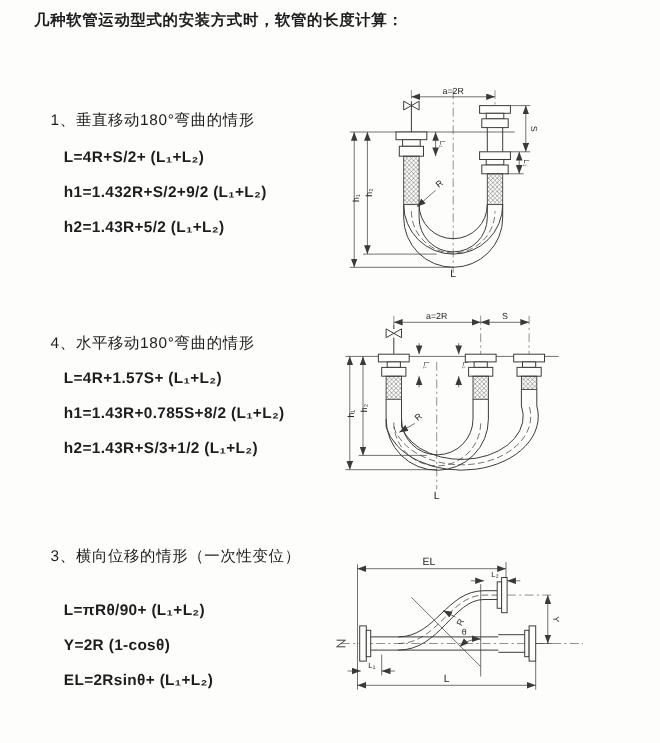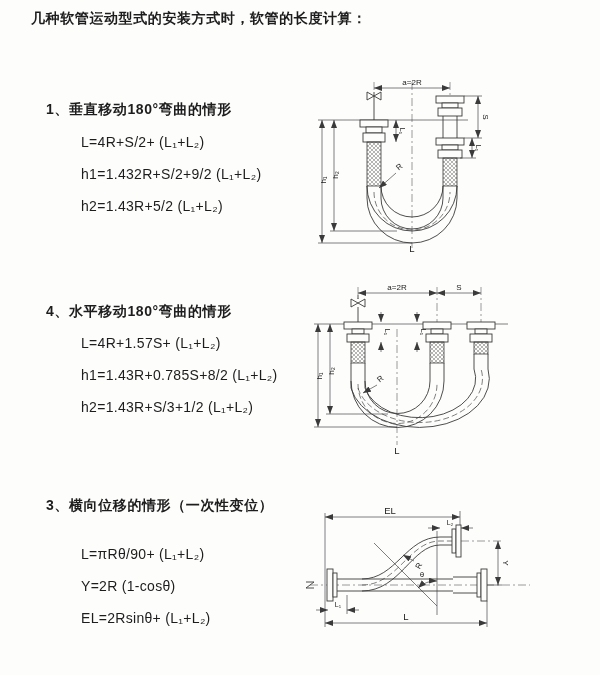--- a/index.html
+++ b/index.html
@@ -1,22 +1,22 @@
 <!DOCTYPE html>
 <html><head>
 <meta charset="utf-8">
 <style>
   html,body{margin:0;padding:0;}
   body{
     width:600px;height:675px;background:#fdfdfc;position:relative;overflow:hidden;
     font-family:"Liberation Sans","DejaVu Sans",sans-serif;color:#1d1d1d;
   }
   .page-title{position:absolute;left:31px;top:10px;font-size:14px;font-weight:700;letter-spacing:.6px;}
-  .sec-heading{position:absolute;left:46px;font-size:14px;font-weight:700;letter-spacing:.6px;}
-  .formula{position:absolute;left:81px;font-size:14px;font-weight:400;letter-spacing:.3px;}
+  .sec-heading{position:absolute;left:46px;font-size:14px;font-weight:400;letter-spacing:.6px;}
+  .formula{position:absolute;left:58px;font-size:14px;font-weight:700;letter-spacing:.3px;}
   svg{position:absolute;}
   svg text{font-size:8px;fill:#222;font-weight:400;font-family:"Liberation Sans","DejaVu Sans",sans-serif;}
   svg text.big{font-size:9.5px;}
   svg text.tiny{font-size:7px;}
   .ln{stroke:#3a3a3a;stroke-width:.9;fill:none;}
   .dim{stroke:#3a3a3a;stroke-width:.65;fill:none;}
   .cl{stroke:#4a4a4a;stroke-width:.55;fill:none;stroke-dasharray:8 3 2 3;}
   .dsh{stroke:#3a3a3a;stroke-width:.65;fill:none;stroke-dasharray:6 3;}
   .fit{fill:#fdfdfc;stroke:#3a3a3a;stroke-width:.9;}
   .braid{stroke:#3a3a3a;stroke-width:.8;}

